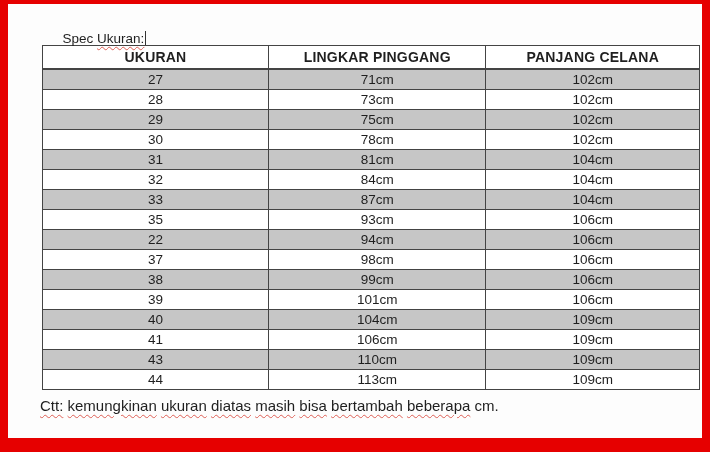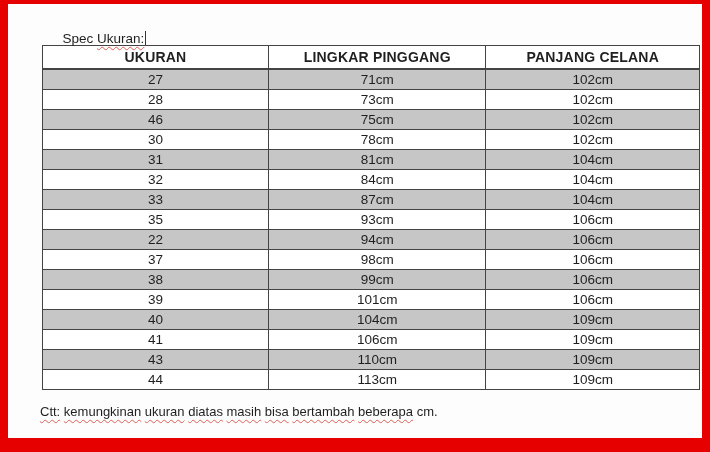--- a/index.html
+++ b/index.html
@@ -76,22 +76,22 @@
     font-size: 13.5px;
     font-weight: 400;
     line-height: 19px;
   }
   table.size-table col.c1 { width: 34.4%; }
   table.size-table col.c2 { width: 33.1%; }
   table.size-table col.c3 { width: 32.5%; }
   tbody tr:nth-child(odd)  td { background: var(--row_gray); }
   tbody tr:nth-child(even) td { background: #ffffff; }
   .note {
-    margin-top: 14px;
-    font-size: 13px;
+    margin-top: 8px;
+    font-size: 15px;
     color: var(--text_dark);
     line-height: 16px;
     white-space: pre;
   }
 </style>
 </head>
 <body>
 
 <div class="frame">
   <div class="page">
@@ -118,21 +118,21 @@
             <td>27</td>
             <td>71cm</td>
             <td>102cm</td>
           </tr>
           <tr>
             <td>28</td>
             <td>73cm</td>
             <td>102cm</td>
           </tr>
           <tr>
-            <td>46</td>
+            <td>29</td>
             <td>75cm</td>
             <td>102cm</td>
           </tr>
           <tr>
             <td>30</td>
             <td>78cm</td>
             <td>102cm</td>
           </tr>
           <tr>
             <td>31</td>

